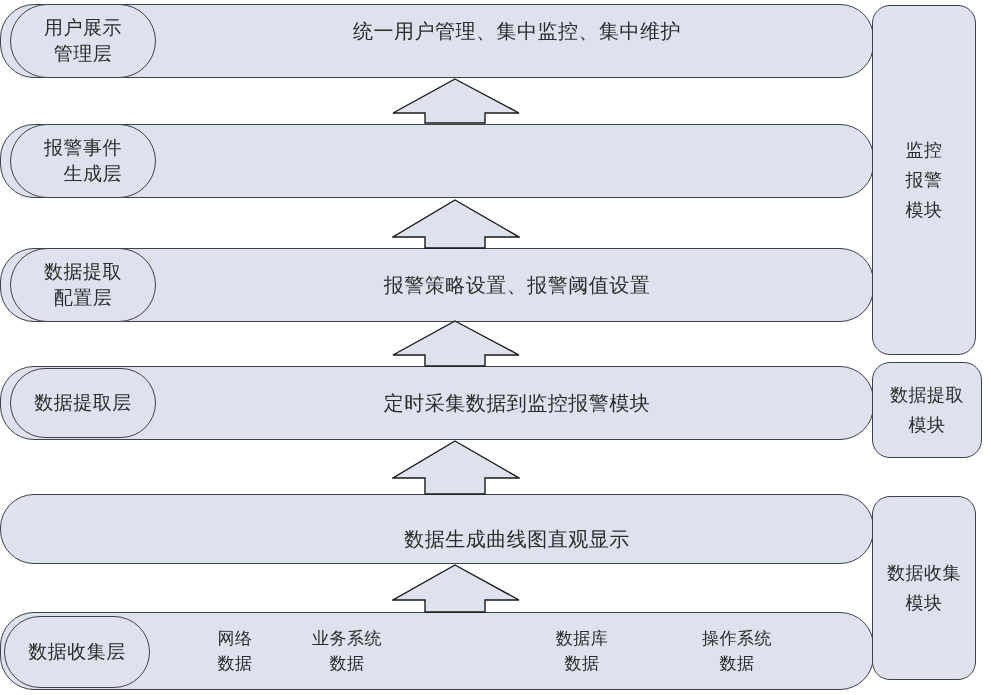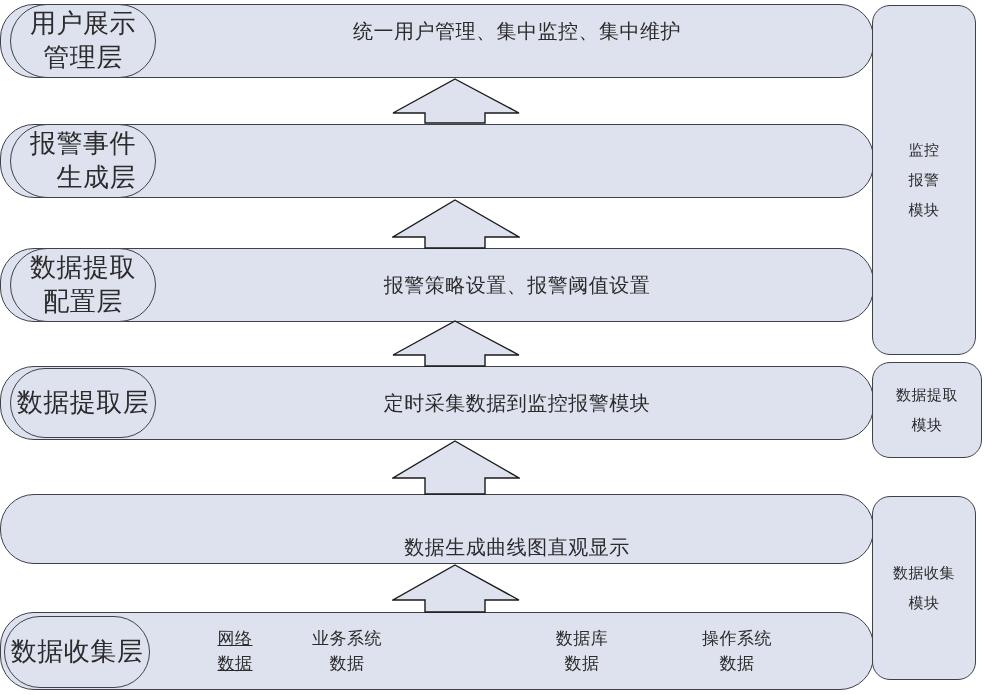--- a/index.html
+++ b/index.html
@@ -24,22 +24,22 @@
   .layer-pill{
     position:absolute;
     background:#dee2ef;
     border:1px solid #3d4148;
     border-radius:48px;
     box-sizing:border-box;
     display:flex;
     align-items:center;
     justify-content:center;
     text-align:center;
-    font-size:26px;
-    line-height:34px;
+    font-size:19px;
+    line-height:26px;
     letter-spacing:.5px;
     white-space:pre-line;
     z-index:4;
   }
   
   .layer-desc{
     position:absolute;
     display:flex;
     align-items:center;
     justify-content:center;
@@ -66,21 +66,21 @@
   .module-box{
     position:absolute;
     background:#dee2ef;
     border:1px solid #3d4148;
     border-radius:18px;
     box-sizing:border-box;
     display:flex;
     align-items:center;
     justify-content:center;
     text-align:center;
-    font-size:15px;
+    font-size:18px;
     line-height:30px;
     letter-spacing:.5px;
     white-space:pre-line;
     z-index:6;
   }
   
   .up-arrow{
     position:absolute;
     z-index:2;
   }
@@ -133,23 +133,23 @@
   <div class="layer-pill" style="left:10px;top:124px;width:146px;height:74px;text-align:right;">报警事件
 生成层</div>
   <div class="layer-pill" style="left:10px;top:248px;width:146px;height:74px;">数据提取
 配置层</div>
   <div class="layer-pill" style="left:10px;top:368px;width:146px;height:70px;">数据提取层</div>
   <div class="layer-pill" style="left:4px;top:616px;width:146px;height:72px;">数据收集层</div>
 
   <div class="layer-desc" style="left:160px;top:4px;width:714px;height:54px;">统一用户管理、集中监控、集中维护</div>
   <div class="layer-desc" style="left:160px;top:366px;width:714px;height:74px;">定时采集数据到监控报警模块</div>
   <div class="layer-desc" style="left:160px;top:248px;width:714px;height:74px;">报警策略设置、报警阈值设置</div>
-  <div class="layer-desc" style="left:160px;top:494px;width:714px;height:90px;margin-top:8px;">数据生成曲线图直观显示</div>
+  <div class="layer-desc" style="left:160px;top:494px;width:714px;height:90px;">数据生成曲线图直观显示</div>
 
-  <div class="source-item" style="left:180px;top:612px;width:110px;height:78px;text-decoration:underline;">网络
+  <div class="source-item" style="left:180px;top:612px;width:110px;height:78px;">网络
 数据</div>
   <div class="source-item" style="left:282px;top:612px;width:130px;height:78px;">业务系统
 数据</div>
   <div class="source-item" style="left:527px;top:612px;width:110px;height:78px;">数据库
 数据</div>
   <div class="source-item" style="left:672px;top:612px;width:130px;height:78px;">操作系统
 数据</div>
 
   <div class="module-box" style="left:872px;top:5px;width:104px;height:350px;">监控
 报警

